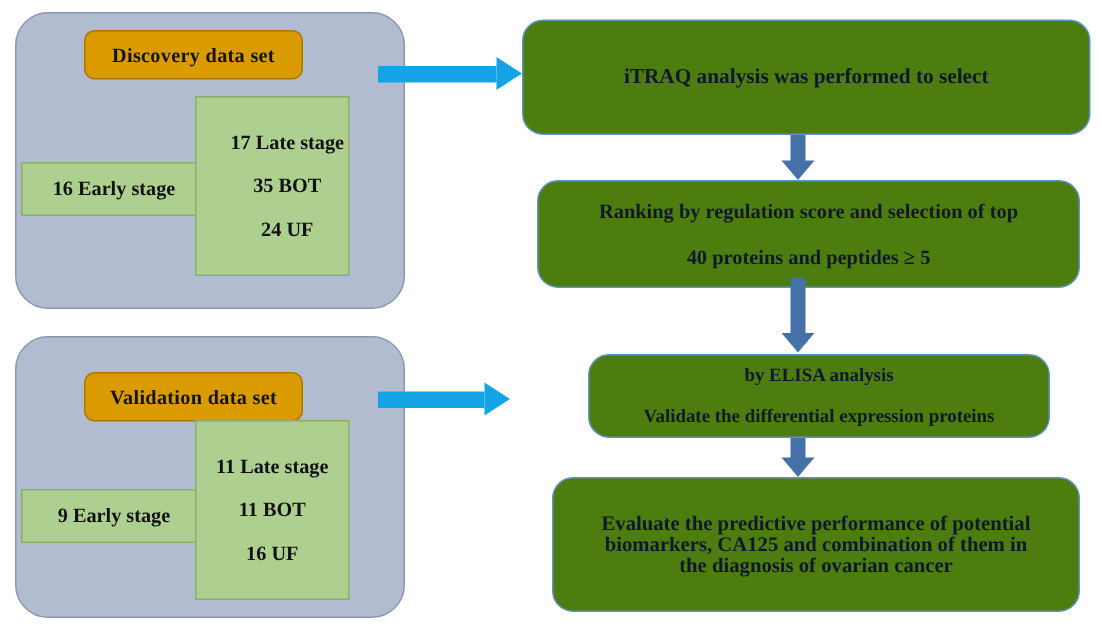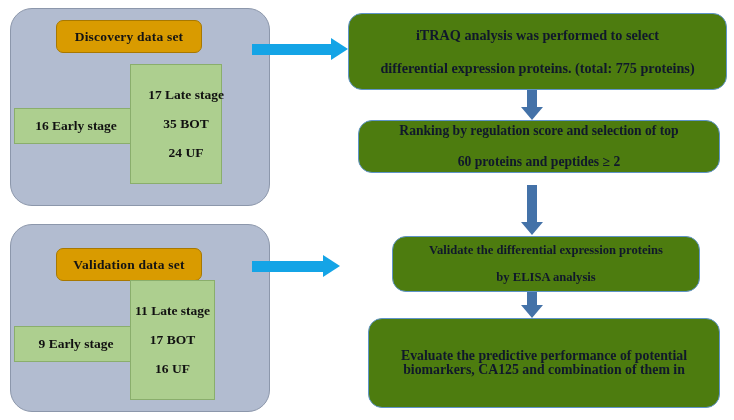--- a/index.html
+++ b/index.html
@@ -66,44 +66,44 @@
     justify-content: center;
   }
   .green-tall {
     display: flex;
     flex-direction: column;
     align-items: center;
     justify-content: center;
     gap: 13px;
   }
   .green-early-d { left: 14px;  top: 108px; width: 124px; height: 36px; z-index: 2;}
-  .green-tall-d  { left: 130px; top: 64px;  width: 92px; height: 120px; z-index: 3; padding-left: 20px;}
+  .green-tall-d  { left: 130px; top: 64px;  width: 103px; height: 120px; z-index: 3; padding-left: 20px;}
   .green-early-v { left: 14px;  top: 326px; width: 124px; height: 36px; z-index: 2;}
-  .green-tall-v  { left: 130px; top: 280px; width: 85px; height: 120px; z-index: 3;}
+  .green-tall-v  { left: 130px; top: 280px; width: 103px; height: 120px; z-index: 3;}
 
   
   .procbox {
     position: absolute;
     background: #4d7c0f;
     border: 1.3px solid #5f94c8;
     border-radius: 14px;
     box-sizing: border-box;
     display: flex;
     flex-direction: column;
     align-items: center;
     justify-content: center;
     color: #10182b;
     font-weight: bold;
     text-align: center;
     line-height: 1.0;
   }
   .procbox .ln { display: block; white-space: nowrap; }
 
   .proc-1 { left: 348px; top: 13px;  width: 379px; height: 77px;  font-size: 14.2px; gap: 19px; }
-  .proc-2 { left: 358px; top: 120px; width: 362px; height: 53px;  font-size: 13.6px; gap: 17px; }
+  .proc-2 { left: 358px; top: 120px; width: 362px; height: 72px;  font-size: 13.6px; gap: 17px; }
   .proc-3 { left: 392px; top: 236px; width: 308px; height: 56px;  font-size: 12.6px; gap: 14px; }
   .proc-4 { left: 368px; top: 318px; width: 352px; height: 90px;  font-size: 13.8px; }
 
   
   .varrow {
     position: absolute;
     left: 0; top: 0;
     pointer-events: none;
   }
   .varrow .shaft {
@@ -155,52 +155,52 @@
   </div>
 
   <div class="panel panel-validation"></div>
 
   <div class="chip chip-validation">Validation data set</div>
 
   <div class="greenbox green-early green-early-v">9 Early stage</div>
 
   <div class="greenbox green-tall green-tall-v">
     <span class="ln">11 Late stage</span>
-    <span class="ln">17 BOT</span>
+    <span class="ln">11 BOT</span>
     <span class="ln">16 UF</span>
   </div>
 
   <div class="harrow" style="left:252px; top:44px; width:96px;">
     <div class="shaft" style="width:79px;"></div>
     <div class="head" style="left:79px;"></div>
   </div>
 
   <div class="harrow" style="left:252px; top:261px; width:88px;">
     <div class="shaft" style="width:71px;"></div>
     <div class="head" style="left:71px;"></div>
   </div>
 
   <div class="procbox proc-1">
     <span class="ln">iTRAQ analysis was performed to select</span>
-    <span class="ln">differential expression proteins. (total: 775 proteins)</span>
   </div>
 
   <div class="procbox proc-2">
     <span class="ln">Ranking by regulation score and selection of top</span>
-    <span class="ln">60 proteins and peptides ≥ 2</span>
+    <span class="ln">40 proteins and peptides ≥ 5</span>
   </div>
 
   <div class="procbox proc-3">
+    <span class="ln">by ELISA analysis</span>
     <span class="ln">Validate the differential expression proteins</span>
-    <span class="ln">by ELISA analysis</span>
   </div>
 
   <div class="procbox proc-4">
     <span class="ln">Evaluate the predictive performance of potential</span>
     <span class="ln">biomarkers, CA125 and combination of them in</span>
+    <span class="ln">the diagnosis of ovarian cancer</span>
   </div>
 
   <div class="varrow">
     <div class="shaft" style="left:527px; top:90px; height:19px;"></div>
     <div class="head" style="left:521px; top:107px;"></div>
   </div>
 
   <div class="varrow">
     <div class="shaft" style="left:527px; top:185px; height:38px;"></div>
     <div class="head" style="left:521px; top:222px;"></div>

